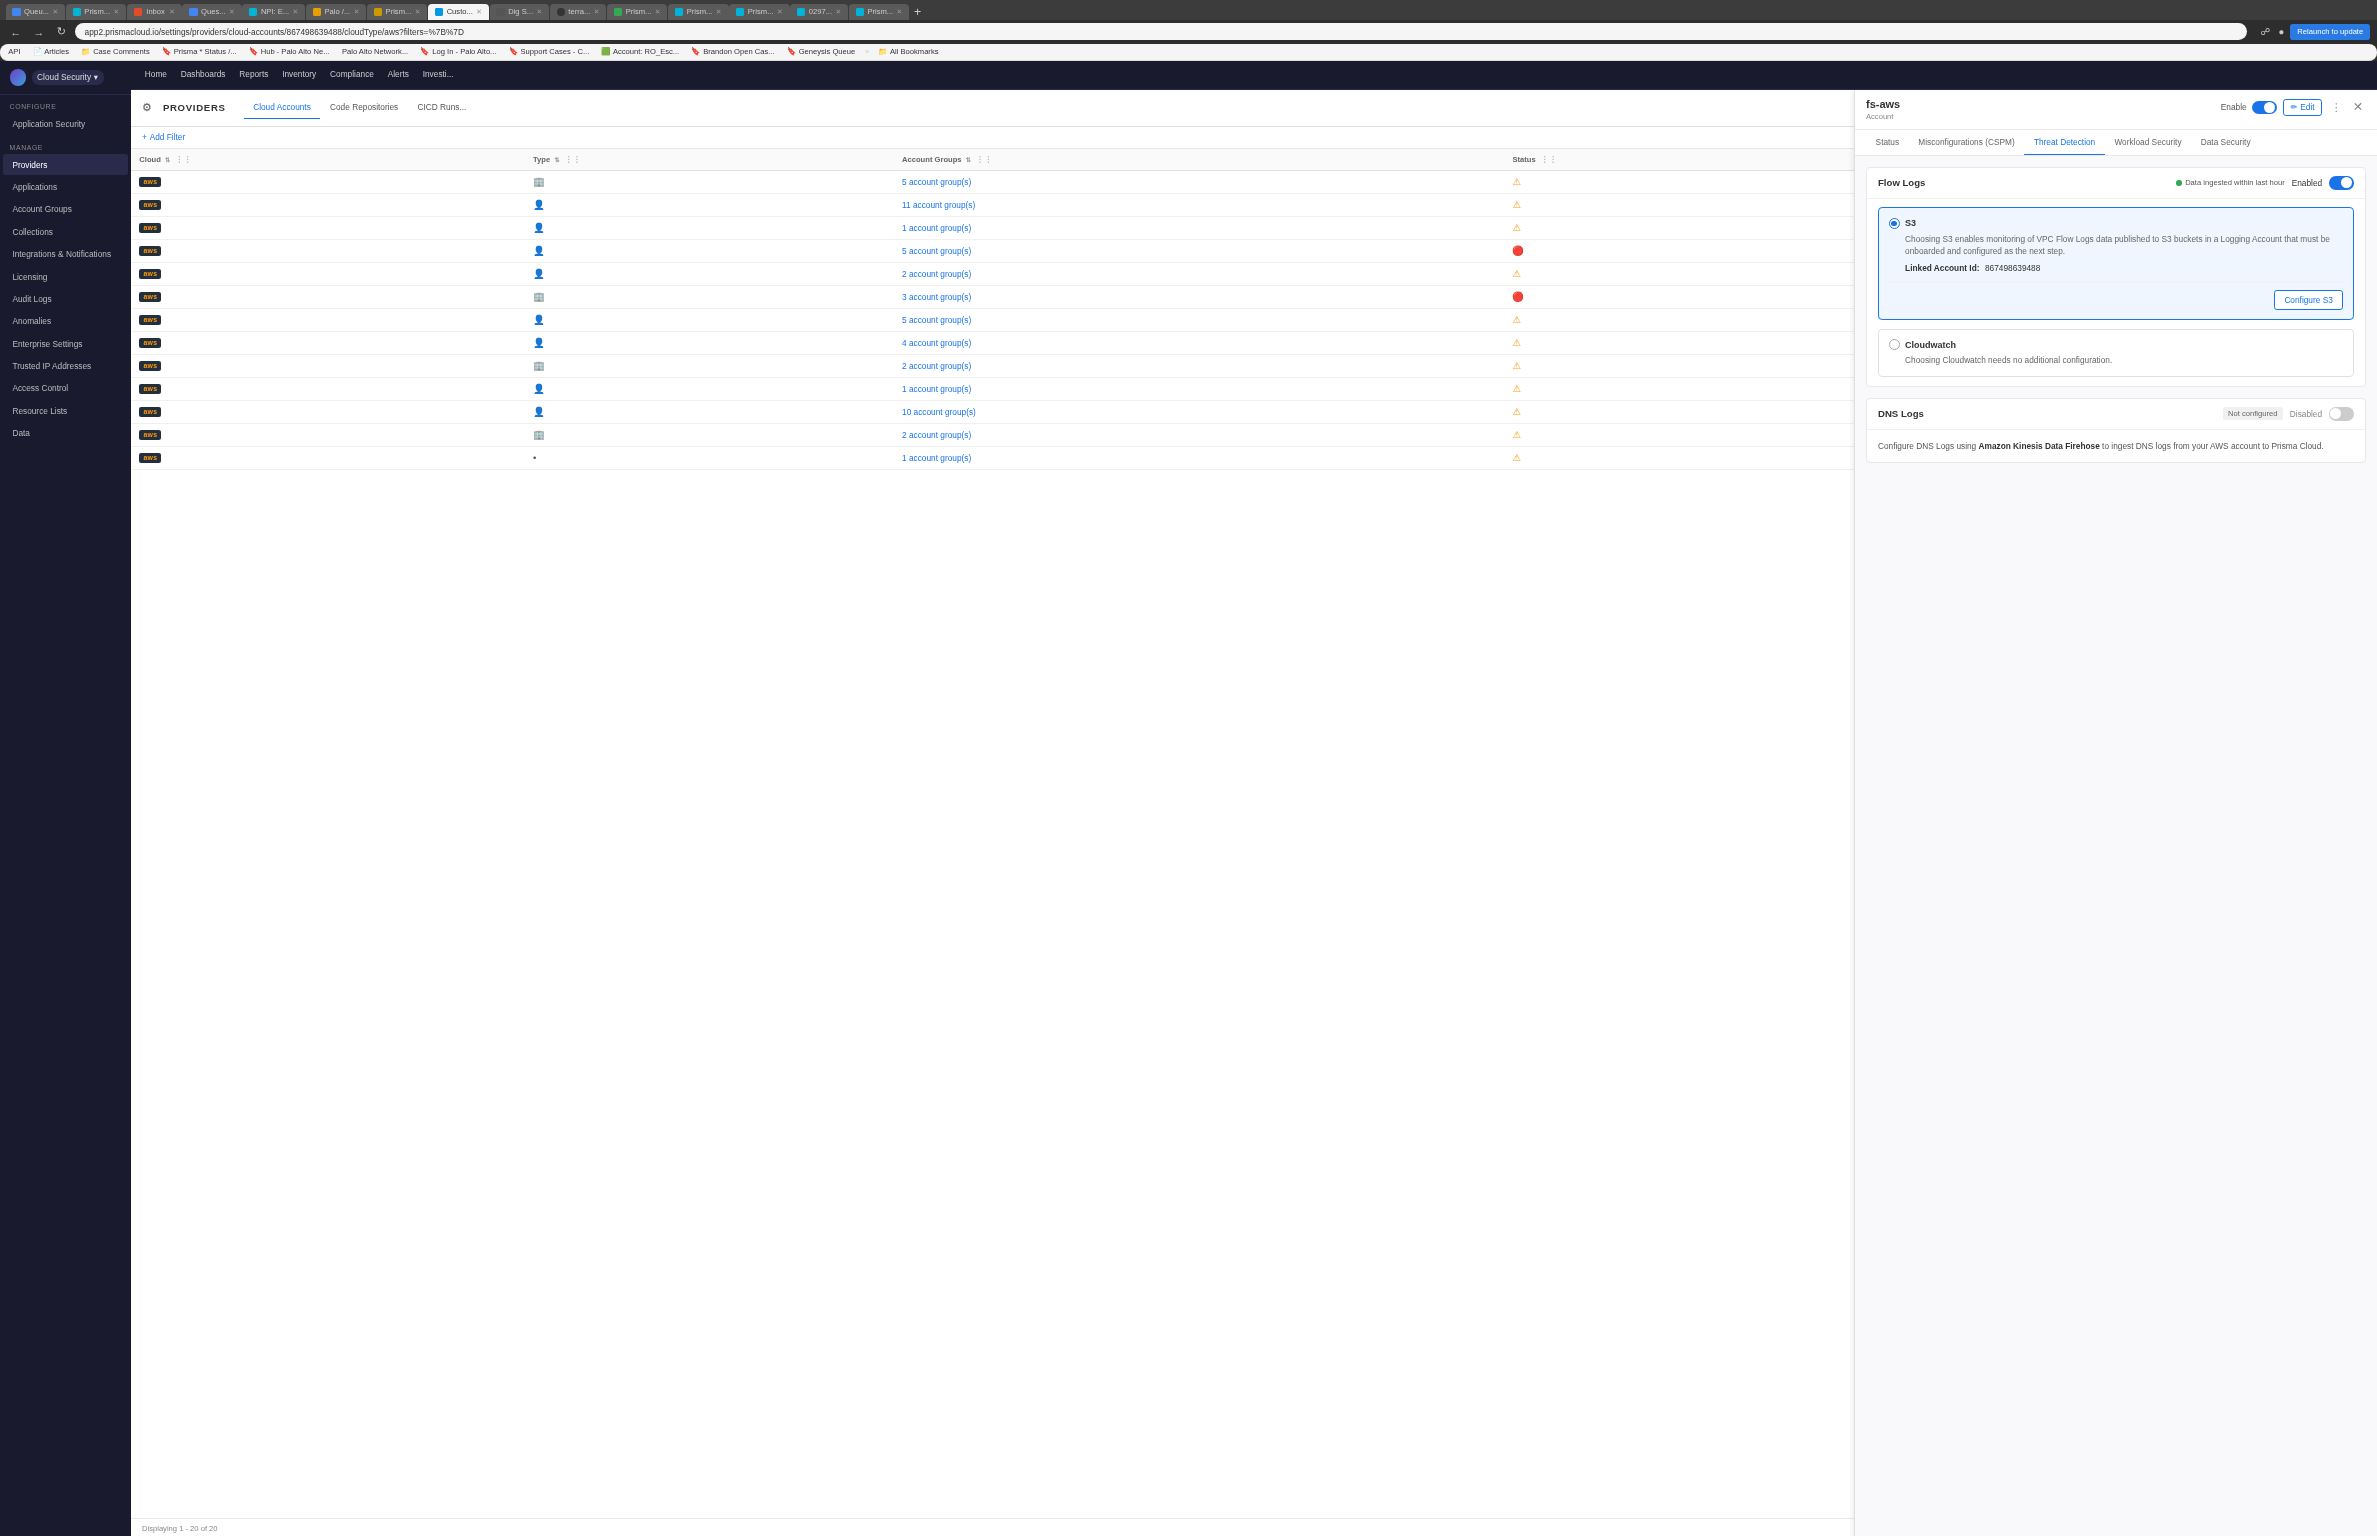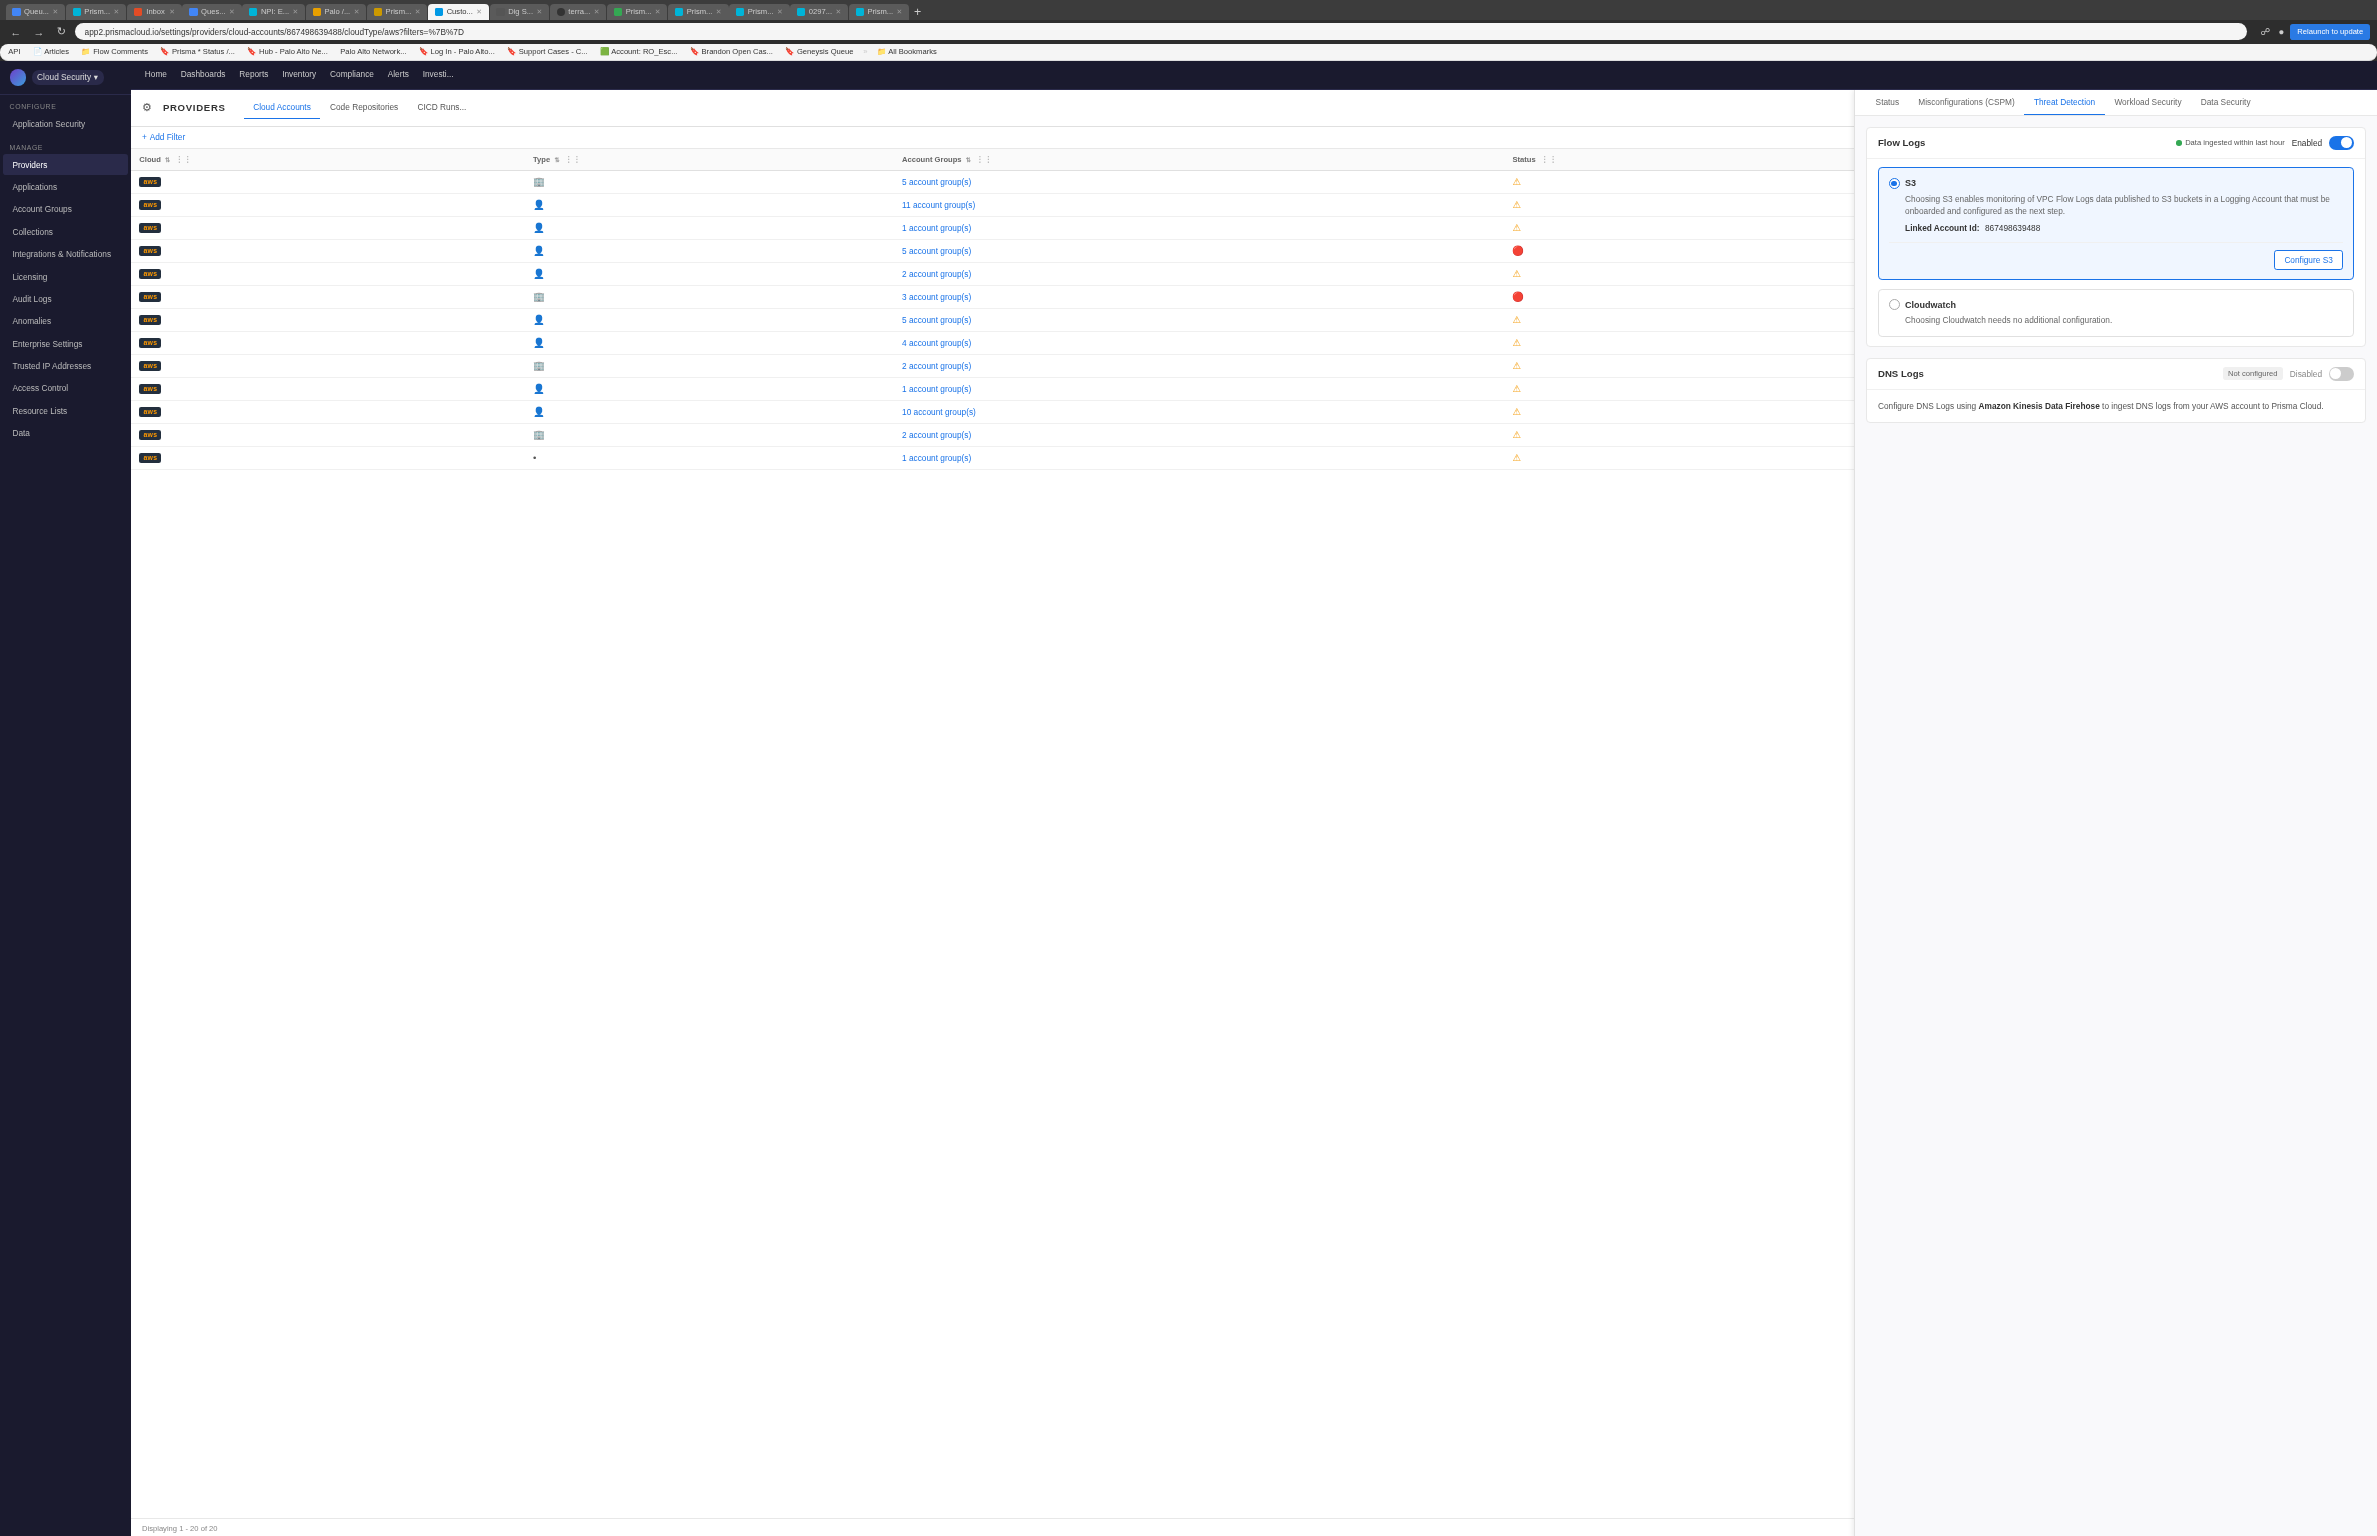--- a/index.html
+++ b/index.html
@@ -229,21 +229,21 @@
   </div>
 
   <div class="bookmarks-bar">
     <div class="bm-item">
         <span>API</span>
       </div>
     <div class="bm-item">
         <span>📄 Articles</span>
       </div>
     <div class="bm-item">
-        <span>📁 Flow Comments</span>
+        <span>📁 Case Comments</span>
       </div>
     <div class="bm-item">
         <span>🔖 Prisma * Status /...</span>
       </div>
     <div class="bm-item">
         <span>🔖 Hub - Palo Alto Ne...</span>
       </div>
     <div class="bm-item">
         <span>Palo Alto Network...</span>
       </div>
@@ -468,20 +468,39 @@
           </table>
         </div>
 
         <div class="table-footer">
           <span>Displaying 1 - 20 of 20</span>
         </div>
       </div>
 
       <div class="right-panel">
 
+        <div class="panel-header">
+          <div class="panel-title-section">
+            <span class="panel-title">fs-aws</span>
+            <span class="panel-subtitle">Account</span>
+          </div>
+          <div class="panel-header-actions">
+            <span class="enable-label">Enable</span>
+            <label class="toggle-switch">
+              <input type="checkbox" checked="" style="">
+              <span class="toggle-slider"></span>
+            </label>
+            <div class="edit-btn">
+              <span>✏</span>
+              <span>Edit</span>
+            </div>
+            <span class="kebab-btn">⋮</span>
+            <span class="close-btn">✕</span>
+          </div>
+        </div>
 
         <div class="panel-tabs">
           <div class="panel-tab">Status</div>
           <div class="panel-tab">Misconfigurations (CSPM)</div>
           <div class="panel-tab active">Threat Detection</div>
           <div class="panel-tab">Workload Security</div>
           <div class="panel-tab">Data Security</div>
         </div>
 
         <div class="panel-content">

